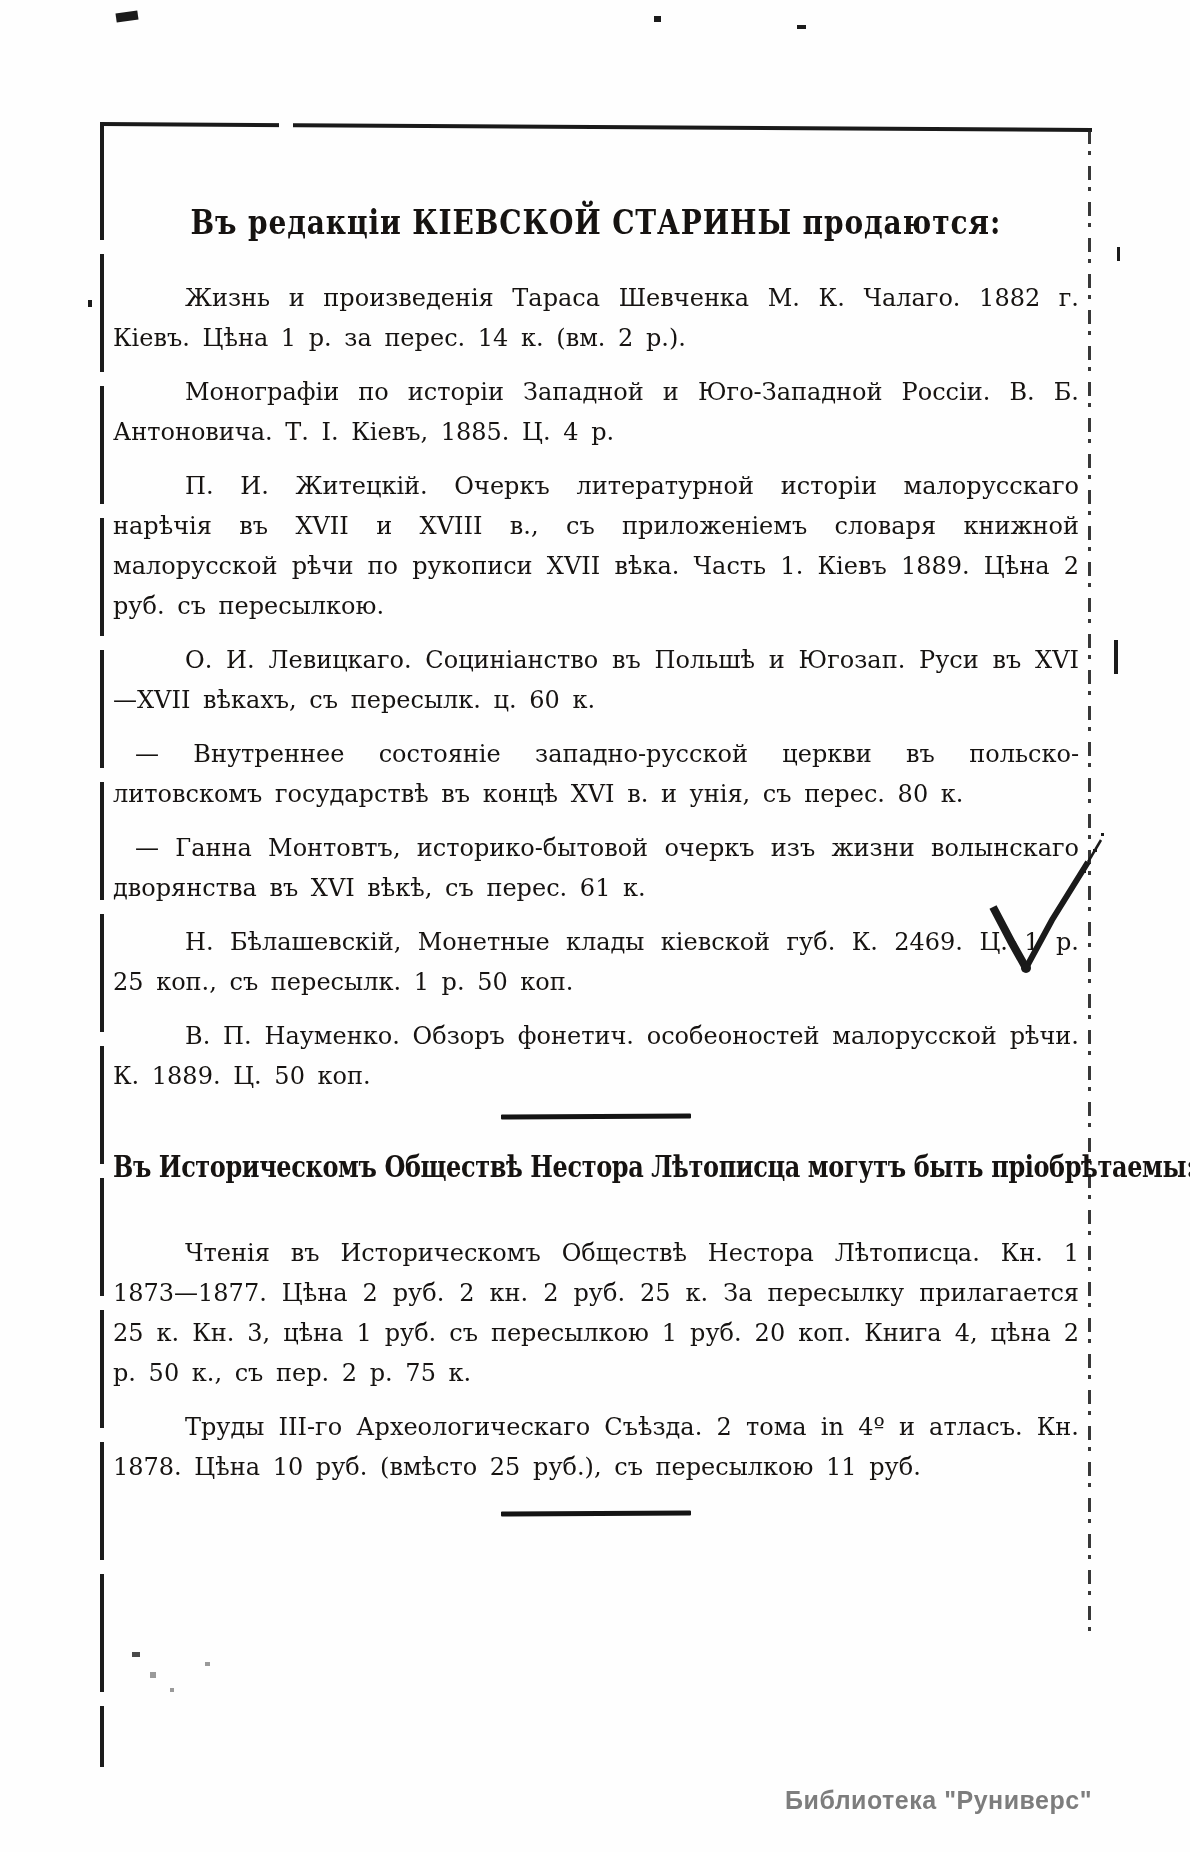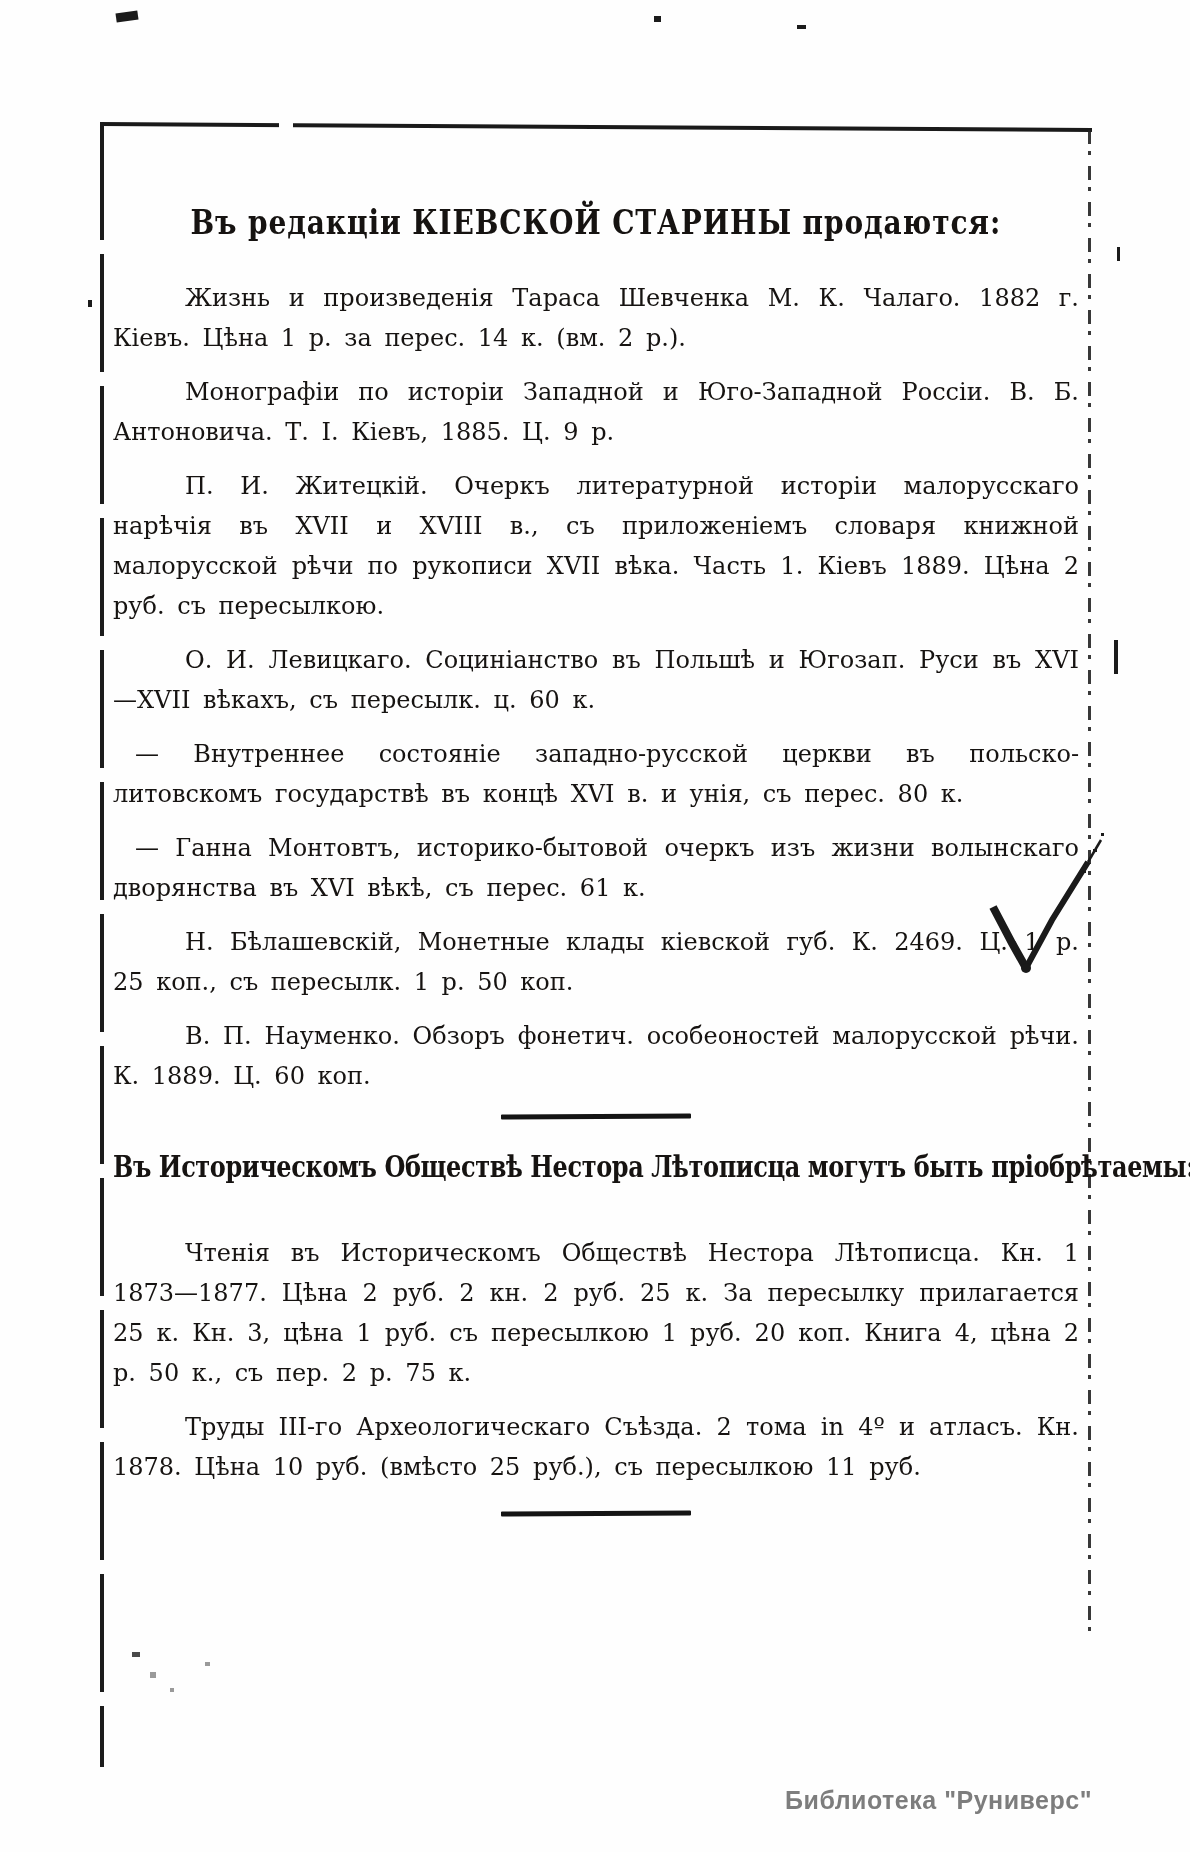--- a/index.html
+++ b/index.html
@@ -90,27 +90,27 @@
   <div class="speck gray" style="left:205px;top:1662px;width:5px;height:4px;"></div>
   <div class="speck" style="left:132px;top:1652px;width:8px;height:5px;opacity:.8;"></div>
 
   <div class="content">
 
     <div class="h1wrap">
       <span class="h1">Въ редакціи КІЕВСКОЙ СТАРИНЫ продаются:</span>
     </div>
 
     <p class="item">Жизнь и произведенія Тараса Шевченка М. К. Чалаго. 1882 г. Кіевъ. Цѣна 1 р. за перес. 14 к. (вм. 2 р.).</p>
-    <p class="item">Монографіи по исторіи Западной и Юго-Западной Россіи. В. Б. Антоновича. Т. I. Кіевъ, 1885. Ц. 9 р.</p>
+    <p class="item">Монографіи по исторіи Западной и Юго-Западной Россіи. В. Б. Антоновича. Т. I. Кіевъ, 1885. Ц. 4 р.</p>
     <p class="item">П. И. Житецкій. Очеркъ литературной исторіи малорусскаго нарѣчія въ XVII и XVIII в., съ приложеніемъ словаря книжной малорусской рѣчи по рукописи XVII вѣка. Часть 1. Кіевъ 1889. Цѣна 2 руб. съ пересылкою.</p>
     <p class="item">О. И. Левицкаго. Социніанство въ Польшѣ и Югозап. Руси въ XVI—XVII вѣкахъ, съ пересылк. ц. 60 к.</p>
     <p class="item dash">— Внутреннее состояніе западно-русской церкви въ польско-литовскомъ государствѣ въ концѣ XVI в. и унія, съ перес. 80 к.</p>
     <p class="item dash">— Ганна Монтовтъ, историко-бытовой очеркъ изъ жизни волынскаго дворянства въ XVI вѣкѣ, съ перес. 61 к.</p>
     <p class="item">Н. Бѣлашевскій, Монетные клады кіевской губ. К. 2469. Ц. 1 р. 25 коп., съ пересылк. 1 р. 50 коп.</p>
-    <p class="item">В. П. Науменко. Обзоръ фонетич. особеоностей малорусской рѣчи. К. 1889. Ц. 60 коп.</p>
+    <p class="item">В. П. Науменко. Обзоръ фонетич. особеоностей малорусской рѣчи. К. 1889. Ц. 50 коп.</p>
 
     <div class="divider"></div>
 
     <div class="h2wrap">
       <span class="h2">Въ Историческомъ Обществѣ Нестора Лѣтописца могутъ быть пріобрѣтаемы:</span>
     </div>
 
     <p class="item">Чтенія въ Историческомъ Обществѣ Нестора Лѣтописца. Кн. 1 1873—1877. Цѣна 2 руб. 2 кн. 2 руб. 25 к. За пересылку прилагается 25 к. Кн. 3, цѣна 1 руб. съ пересылкою 1 руб. 20 коп. Книга 4, цѣна 2 р. 50 к., съ пер. 2 р. 75 к.</p>
     <p class="item">Труды III-го Археологическаго Съѣзда. 2 тома in 4º и атласъ. Кн. 1878. Цѣна 10 руб. (вмѣсто 25 руб.), съ пересылкою 11 руб.</p>
 

